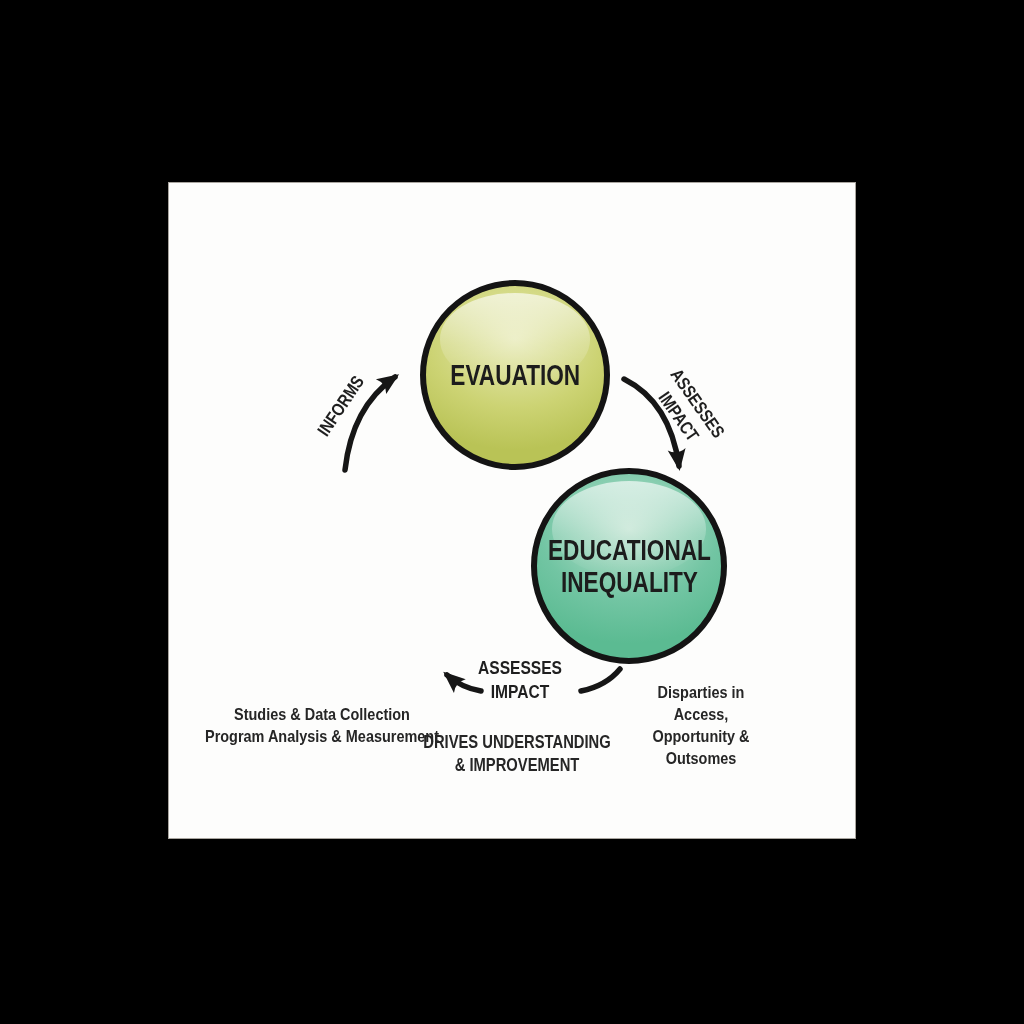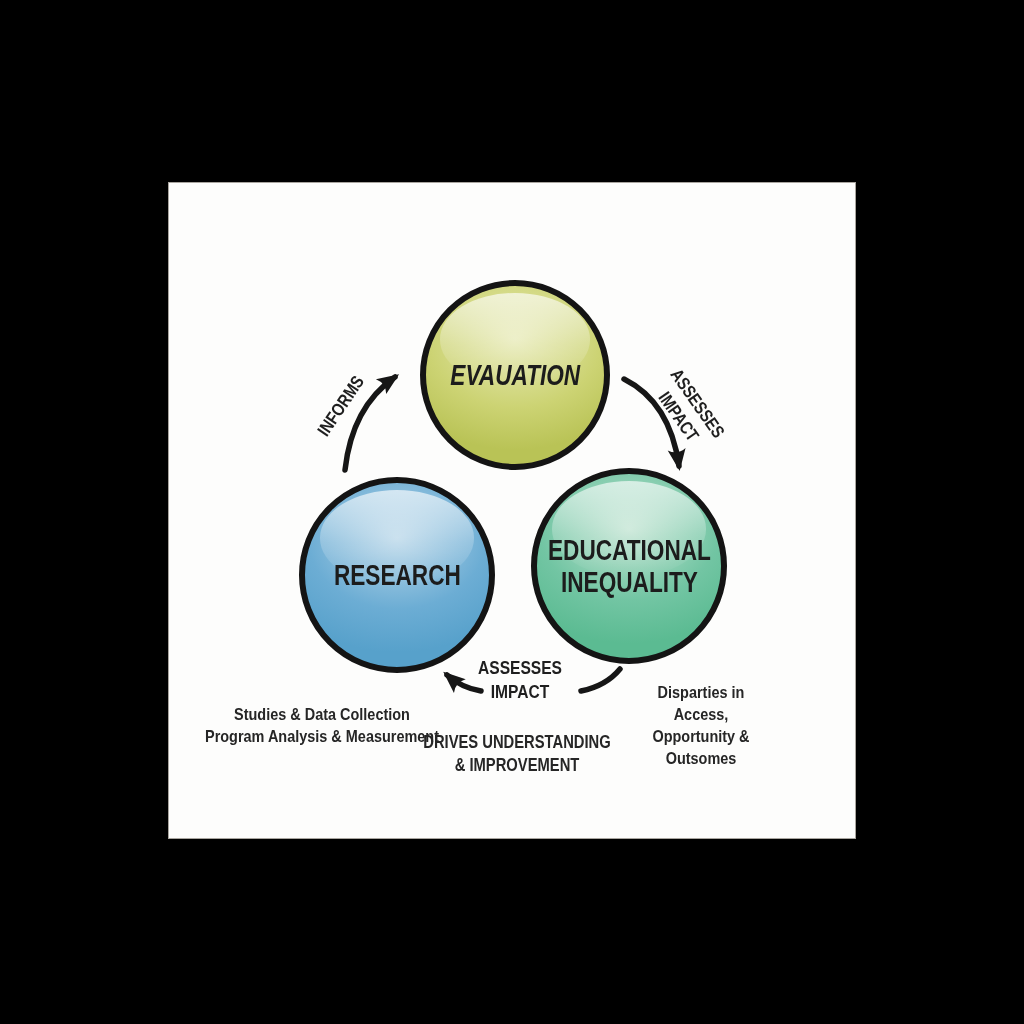--- a/index.html
+++ b/index.html
@@ -116,21 +116,21 @@
     top: 571px;
     font-size: 18px;
     transform: translate(-50%,-50%) scaleX(0.82);
   }
   .annotation.inequality-note {
     left: 532px;
     top: 543px;
     font-size: 17px;
     transform: translate(-50%,-50%) scaleX(0.85);
   }
-  .node.evaluation { left: 251px; top: 97px;  width: 190px; height: 190px; font-style: italic; }
+  .node.evaluation { left: 251px; top: 97px;  width: 190px; height: 190px; }
   .node.research   { left: 130px; top: 294px; width: 196px; height: 196px; }
   .node.inequality { left: 362px; top: 285px; width: 196px; height: 196px; }
 </style>
 </head>
 <body>
 
 <div class="stage" style="background: rgb(0, 0, 0);">
   <div class="panel" style="background: rgb(253, 253, 252); box-shadow: rgb(169, 165, 159) 0px 0px 0px 1px;">
 
     <svg class="arrows" viewBox="0 0 686 655" style="--arrow: #161616;">
@@ -143,24 +143,20 @@
       <path class="stroke" d="M 455 196 Q 501 219 510 283" marker-end="url(#arrowhead)"></path>
       <path class="stroke" d="M 451 486 Q 437 503 412 508"></path>
       <path class="stroke" d="M 312 508 Q 293 505 278 492" marker-end="url(#arrowhead)"></path>
     </svg>
 
     <div class="node evaluation" style="--light: #e7eab6; --mid: #ccd373; --dark: #b9c356; --outline: #141414;">
       <div class="gloss"></div>
       <span class="node-label">EVAUATION</span>
     </div>
 
-    <div class="node research" style="--light: #b9d7e9; --mid: #6cadd4; --dark: #57a1cb; --outline: #141414;">
-      <div class="gloss"></div>
-      <span class="node-label">RESEARCH</span>
-    </div>
 
     <div class="node inequality" style="--light: #c1e4d2; --mid: #72c5a3; --dark: #5bbb92; --outline: #141414;">
       <div class="gloss"></div>
       <span class="node-label">EDUCATIONAL
 INEQUALITY</span>
     </div>
 
     <div class="edge-label informs">INFORMS</div>
 
     <div class="edge-label assess-right">ASSESSES IMPACT</div>

